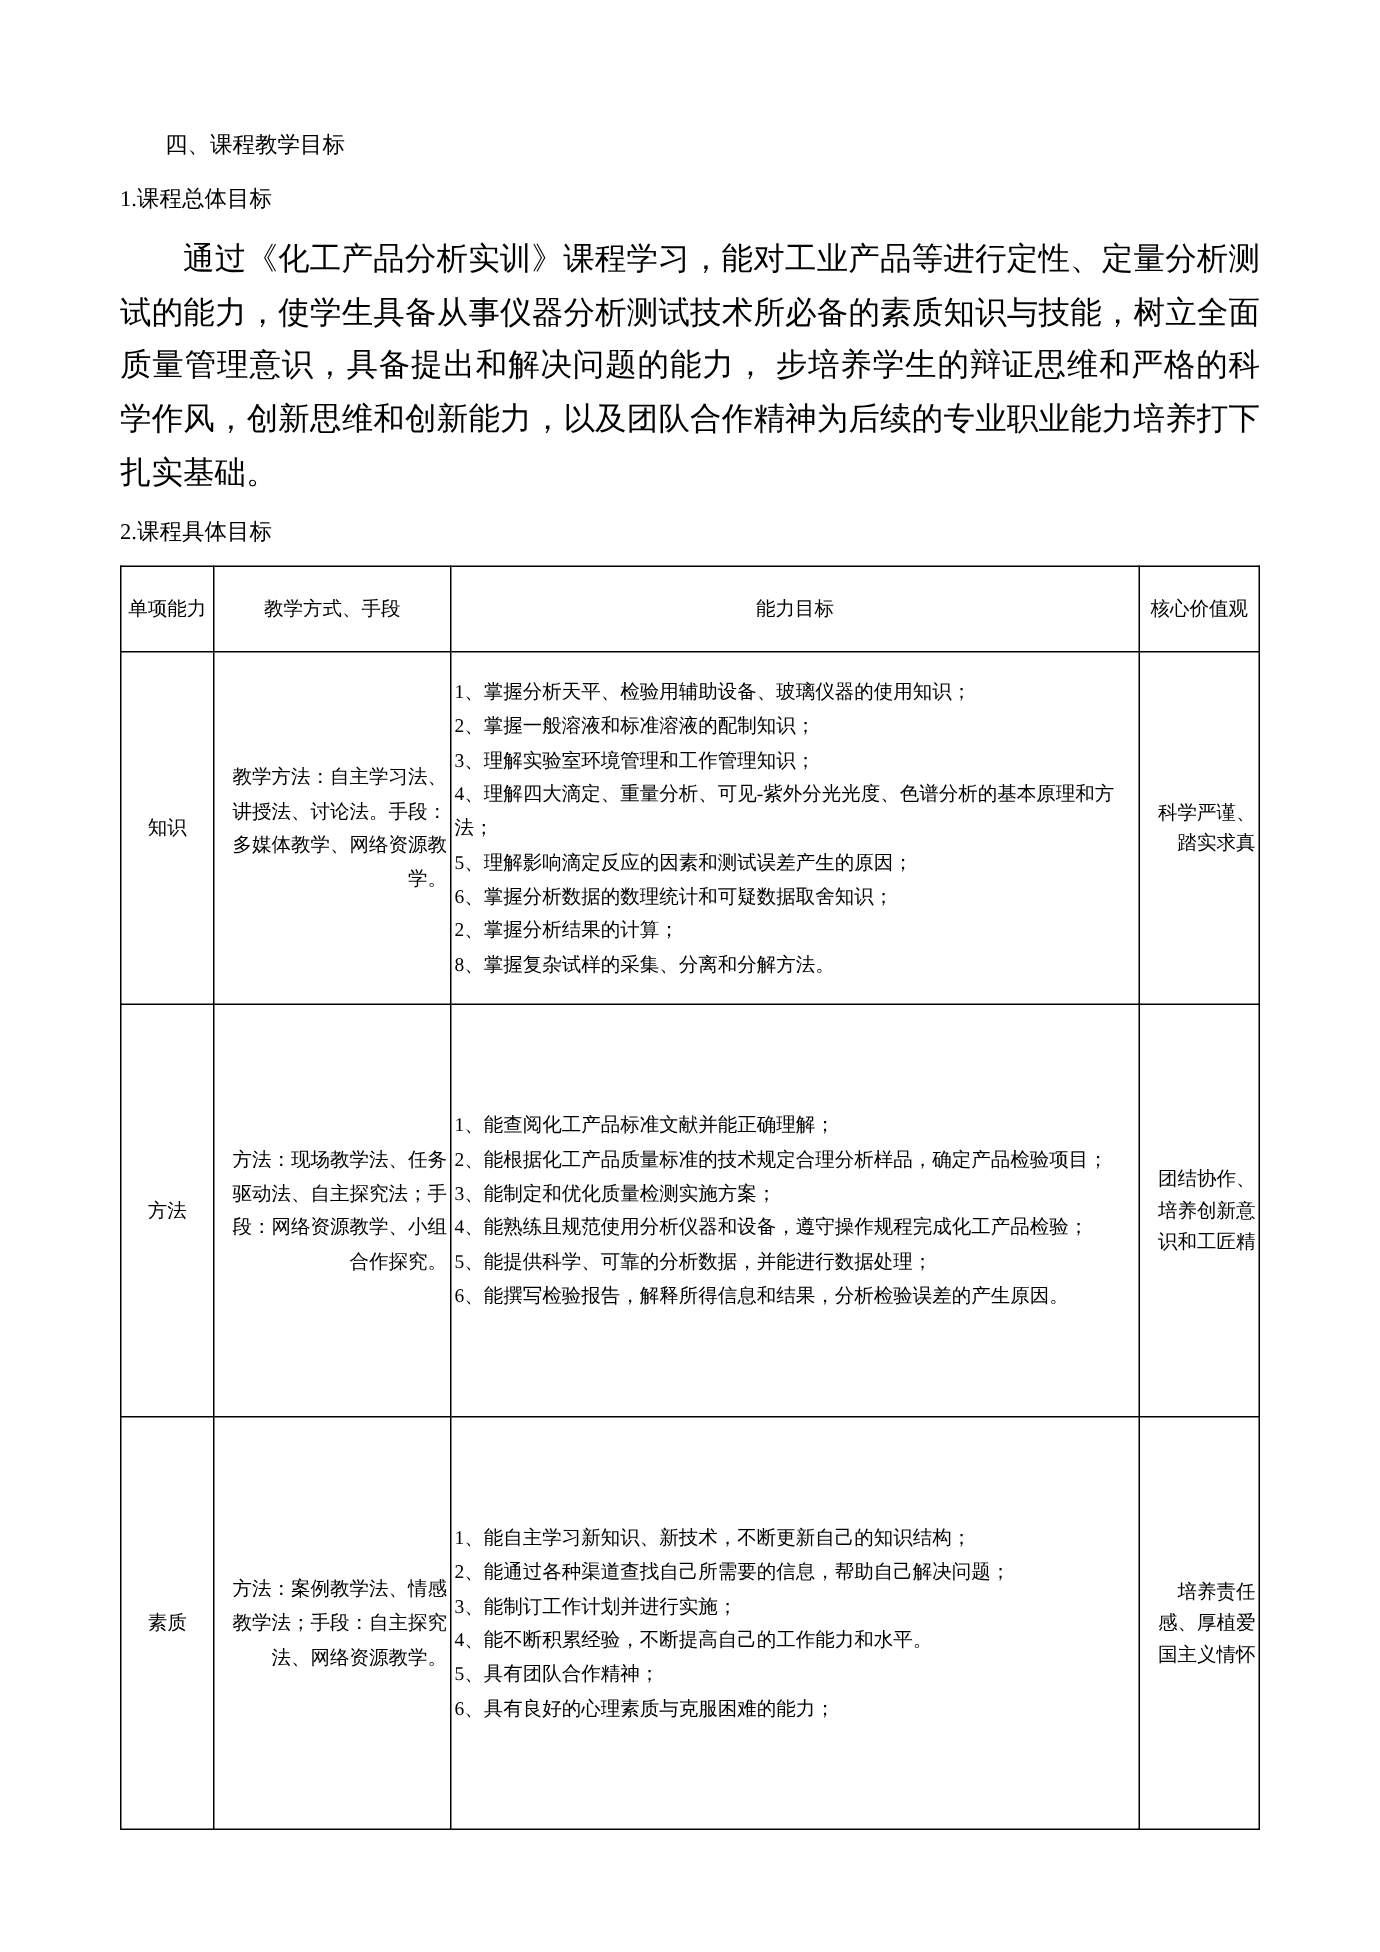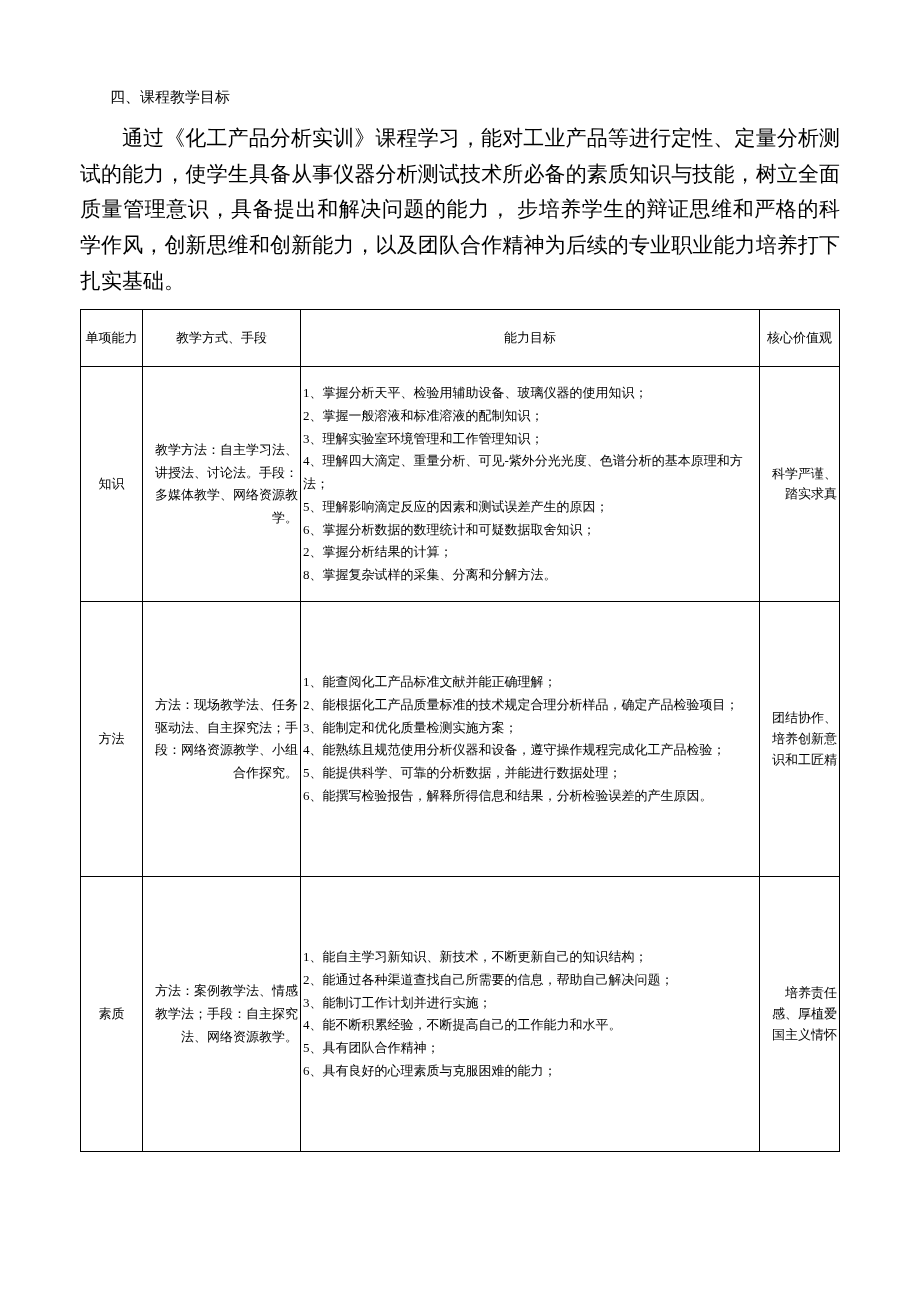--- a/index.html
+++ b/index.html
@@ -62,23 +62,29 @@
     .row-tall td { height: 230px; }
     .row-xtall td { height: 270px; }
   </style>
 </head>
 <body>
 
 <div class="page">
 
   <div class="sec-heading">四、课程教学目标</div>
 
+  <div class="sub-heading">
+    <span class="sub-num">1.</span><span>课程总体目标</span>
+  </div>
 
   <p class="para">通过《化工产品分析实训》课程学习，能对工业产品等进行定性、定量分析测试的能力，使学生具备从事仪器分析测试技术所必备的素质知识与技能，树立全面质量管理意识，具备提出和解决问题的能力， 步培养学生的辩证思维和严格的科学作风，创新思维和创新能力，以及团队合作精神为后续的专业职业能力培养打下扎实基础。</p>
 
+  <div class="sub-heading">
+    <span class="sub-num">2.</span><span>课程具体目标</span>
+  </div>
 
   <table class="grid">
     <colgroup>
       <col class="col-ability">
       <col class="col-method">
       <col class="col-goal">
       <col class="col-value">
     </colgroup>
     <thead>
       <tr>

